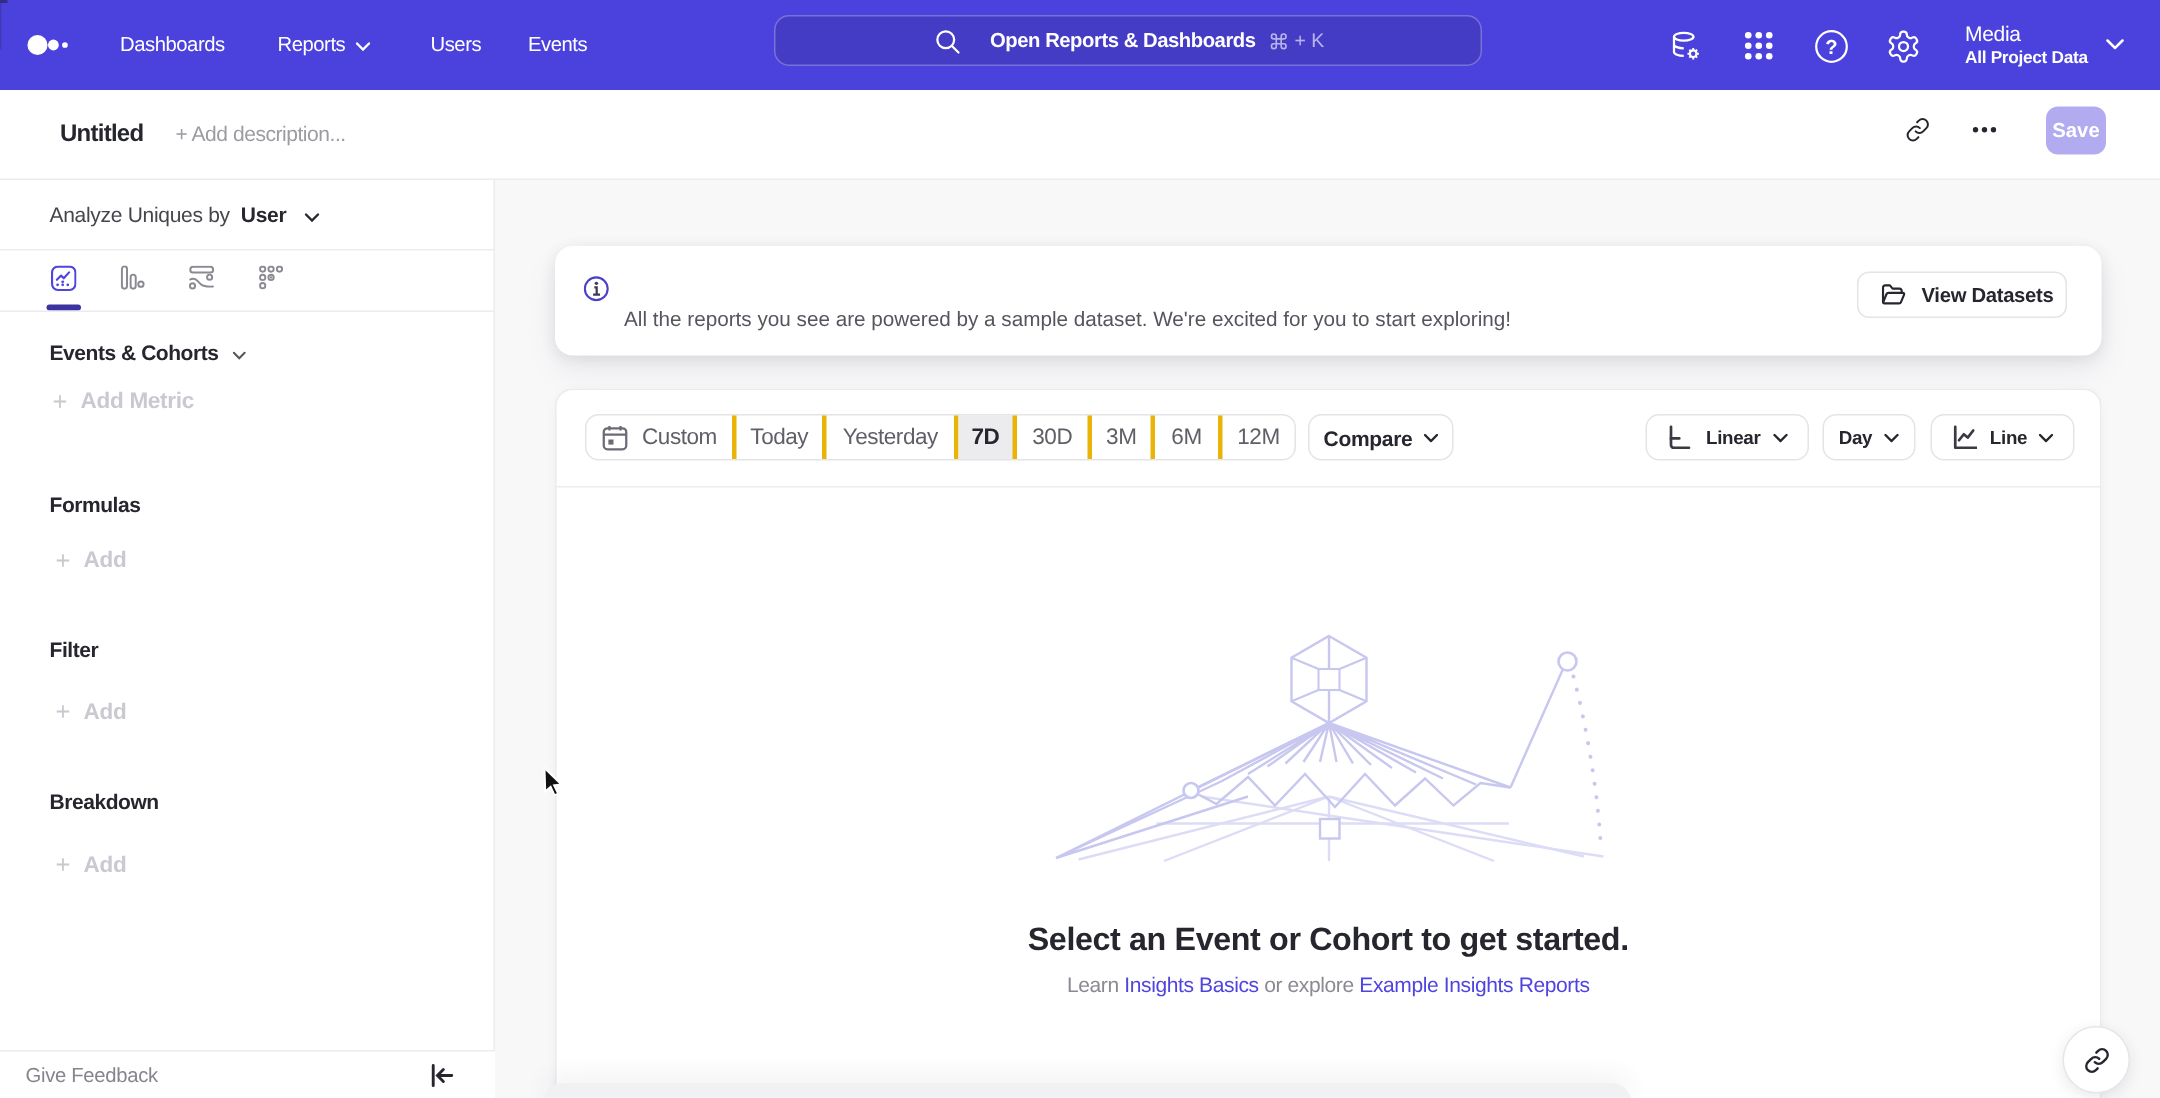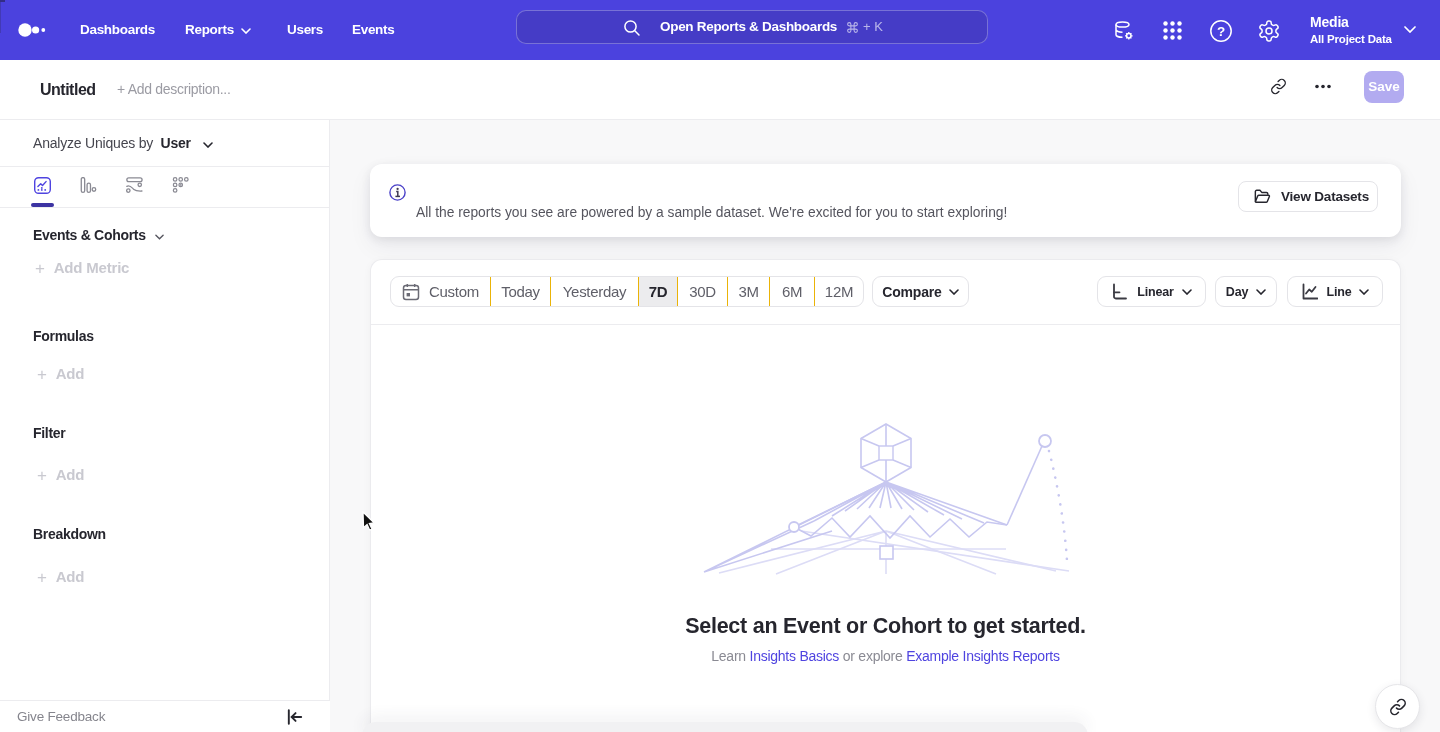--- a/index.html
+++ b/index.html
@@ -1,21 +1,21 @@
 <!DOCTYPE html>
 <html><head>
 <meta charset="utf-8">
 <style>
 * { margin:0; padding:0; box-sizing:border-box; }
 html,body { width:1440px; height:732px; overflow:hidden; }
 body { font-family:"Liberation Sans", sans-serif; background:#f8f8f9; position:relative; }
 .abs { position:absolute; }
 
 #nav { position:absolute; left:0; top:0; width:1440px; height:60px; background:#4b42de; }
-#nav .menu { position:absolute; top:0; height:60px; line-height:60px; color:#fff; font-size:13.5px; font-weight:700; letter-spacing:-.3px; }
+#nav .menu { position:absolute; top:0; height:60px; line-height:60px; color:#fff; font-size:13.5px; font-weight:400; letter-spacing:-.3px; }
 
 #search { position:absolute; left:516px; top:10px; width:472px; height:34px; background:#453cc6; border:1px solid rgba(255,255,255,.28); border-radius:10px; color:#fff; }
 #search .txt { position:absolute; left:143px; top:0; line-height:32px; font-size:13.5px; font-weight:600; letter-spacing:-.3px; }
 #search .kbd { position:absolute; left:346px; top:0; line-height:32px; font-size:13px; color:rgba(255,255,255,.62); font-weight:400; }
 .navicon { position:absolute; top:19px; }
 
 #hdr2 { position:absolute; left:0; top:60px; width:1440px; height:60px; background:#fff; border-bottom:1px solid #ececef; }
 #hdr2 .title { position:absolute; left:40px; top:0; line-height:59px; font-size:16px; font-weight:700; color:#26262e; letter-spacing:-.5px; }
 #hdr2 .desc { position:absolute; left:117px; top:0; line-height:59px; font-size:14px; color:#9b9ba3; letter-spacing:-.3px; }
 #saveBtn { position:absolute; left:1364px; top:71px; width:40px; height:32px; background:#b2abf0; border-radius:8px; color:#fff; font-size:13.5px; font-weight:600; text-align:center; line-height:32px; }
@@ -32,21 +32,21 @@
 
 #banner { position:absolute; left:370px; top:164px; width:1031px; height:73px; background:#fff; border-radius:12px; box-shadow:0 3px 10px rgba(40,40,60,.10), 0 10px 24px rgba(40,40,60,.06); }
 #banner .t1 { position:absolute; left:46px; top:18px; font-size:15px; font-weight:700; color:#26262e; letter-spacing:0; }
 #banner .t2 { position:absolute; left:46px; top:41px; font-size:13.8px; color:#55555e; letter-spacing:0; }
 #viewds { position:absolute; left:868px; top:17px; width:140px; height:31px; border:1px solid #e4e4e8; border-radius:8px; background:#fff; }
 #viewds span { position:absolute; left:42px; top:7px; font-size:13.5px; font-weight:600; color:#26262e; letter-spacing:-.2px; }
 
 #card { position:absolute; left:370px; top:259px; width:1031px; height:473px; background:#fff; border:1px solid #ebebee; border-bottom:none; border-radius:12px 12px 0 0; box-shadow:0 2px 8px rgba(40,40,60,.04); }
 #card .ctrl { position:absolute; top:16px; height:31px; border:1px solid #e4e4e8; border-radius:9px; background:#fff; display:flex; align-items:center; }
 #seg { left:19px; }
-#seg .sg { height:100%; display:flex; align-items:center; justify-content:center; font-size:15px; color:#5f5f68; border-right:1px solid #eab308; letter-spacing:-.3px; }
+#seg .sg { height:100%; display:flex; align-items:center; justify-content:center; font-size:15px; color:#5f5f68; border-right:3px solid #eab308; letter-spacing:-.3px; }
 #seg .sg:last-child { border-right:none; }
 #seg .active { background:#ececee; color:#26262e; font-weight:600; }
 .ctrl .lbl { font-size:14px; font-weight:600; color:#26262e; letter-spacing:-.2px; }
 .ctrl .lbl2 { font-size:12.5px; font-weight:600; color:#26262e; letter-spacing:-.2px; }
 .cdiv { position:absolute; left:0; top:64px; width:1029px; height:1px; background:#ececef; }
 #emptyT1 { position:absolute; left:0; top:354px; width:1029px; text-align:center; font-size:21.5px; font-weight:700; color:#26262e; letter-spacing:-.25px; }
 #emptyT2 { position:absolute; left:0; top:388px; width:1029px; text-align:center; font-size:14px; color:#8a8a93; letter-spacing:-.25px; }
 #emptyT2 a { color:#4f44e0; text-decoration:none; }
 
 #tray { position:absolute; left:362px; top:722px; width:726px; height:14px; background:#f1f1f3; border-radius:16px 16px 0 0; box-shadow:0 -5px 16px rgba(60,60,80,.07); }
@@ -100,21 +100,21 @@
       <circle cx="19.3" cy="19.3" r="2.3"></circle>
   </svg>
   <svg class="navicon" style="left:1209px" width="24" height="24" viewBox="0 0 24 24" fill="none">
     <circle cx="12" cy="12" r="10.2" stroke="#fff" stroke-width="1.5"></circle>
     <text x="12" y="16.8" text-anchor="middle" font-size="13.5" font-weight="700" fill="#fff" font-family="Liberation Sans">?</text>
   </svg>
   <svg class="navicon" style="left:1257px" width="24" height="24" viewBox="0 0 24 24" fill="none" stroke="#fff" stroke-width="1.5" stroke-linejoin="round">
     <path d="M12.22 2h-.44a2 2 0 0 0-2 2v.18a2 2 0 0 1-1 1.73l-.43.25a2 2 0 0 1-2 0l-.15-.08a2 2 0 0 0-2.73.73l-.22.38a2 2 0 0 0 .73 2.73l.15.1a2 2 0 0 1 1 1.72v.51a2 2 0 0 1-1 1.74l-.15.09a2 2 0 0 0-.73 2.73l.22.38a2 2 0 0 0 2.73.73l.15-.08a2 2 0 0 1 2 0l.43.25a2 2 0 0 1 1 1.73V20a2 2 0 0 0 2 2h.44a2 2 0 0 0 2-2v-.18a2 2 0 0 1 1-1.73l.43-.25a2 2 0 0 1 2 0l.15.08a2 2 0 0 0 2.73-.73l.22-.39a2 2 0 0 0-.73-2.73l-.15-.08a2 2 0 0 1-1-1.74v-.5a2 2 0 0 1 1-1.74l.15-.09a2 2 0 0 0 .73-2.73l-.22-.38a2 2 0 0 0-2.73-.73l-.15.08a2 2 0 0 1-2 0l-.43-.25a2 2 0 0 1-1-1.73V4a2 2 0 0 0-2-2z"></path>
     <circle cx="12" cy="12" r="3"></circle>
   </svg>
-  <div class="abs" style="left:1310px;top:14px;color:#fff;font-size:14px;font-weight:700;letter-spacing:-.2px">Media</div>
+  <div class="abs" style="left:1310px;top:14px;color:#fff;font-size:14px;font-weight:400;letter-spacing:-.2px">Media</div>
   <div class="abs" style="left:1310px;top:33px;color:#fff;font-size:11.5px;font-weight:600;letter-spacing:-.2px">All Project Data</div>
   <svg class="abs" style="left:1404px;top:26px" width="12" height="7" viewBox="0 0 12 7">
       <path d="M1 1l5 5 5-5" stroke="#fff" stroke-width="1.7" fill="none" stroke-linecap="round"></path>
     </svg>
 </div>
 
 <div id="hdr2">
   <div class="title">Untitled</div>
   <div class="desc">+ Add description...</div>
 </div>

